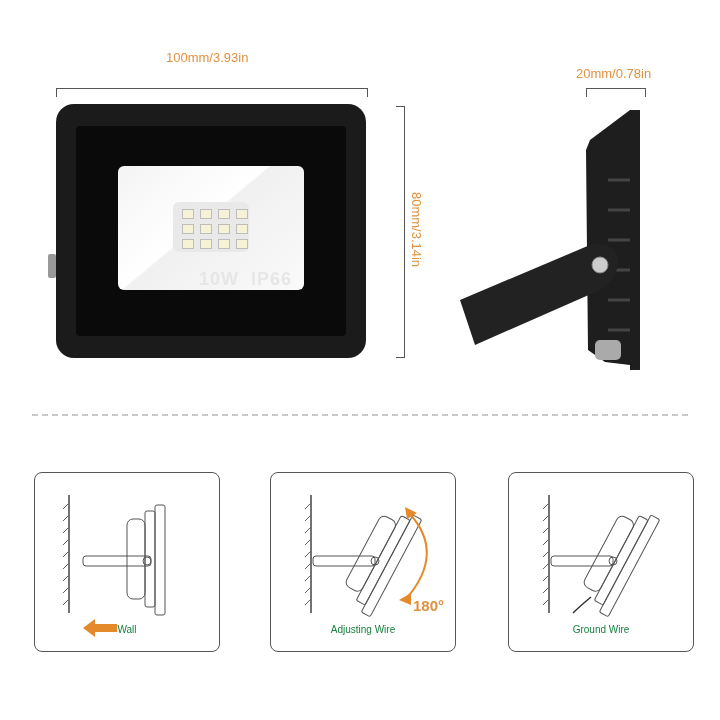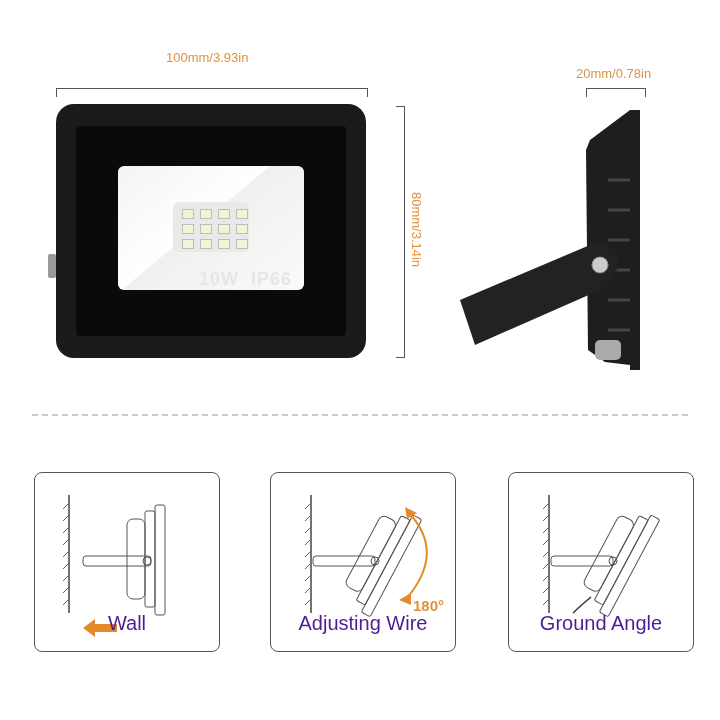--- a/index.html
+++ b/index.html
@@ -9,21 +9,21 @@
   .bracket-h{border:1.5px solid #555;border-bottom:none;height:8px;}
   .bracket-v{border:1.5px solid #555;border-left:none;width:8px;}
   .front{left:56px;top:104px;width:310px;height:254px;background:#1b1b1b;border-radius:18px;}
   .front-inner{position:absolute;left:20px;top:22px;width:270px;height:210px;background:#0a0a0a;border-radius:4px;}
   .panel{position:absolute;left:42px;top:40px;width:186px;height:124px;background:linear-gradient(140deg,#f4f4f4 0%,#ffffff 45%,#f0f0f0 46%,#fafafa 100%);border-radius:6px;}
   .chip{position:absolute;left:55px;top:36px;width:76px;height:50px;background:#e9e9ea;border-radius:6px;display:grid;grid-template-columns:repeat(4,12px);grid-template-rows:repeat(3,10px);gap:5px 6px;padding:7px 0 0 9px;box-sizing:border-box;}
   .led{background:#f6f2d6;border:1px solid #bdbdbd;}
   .spec{position:absolute;right:54px;bottom:46px;color:#e6e6e6;font-weight:bold;font-size:18px;letter-spacing:1px;}
   .divider{left:32px;top:414px;width:656px;border-top:2px dashed #c8c8c8;}
   .card{width:186px;height:180px;border:1.5px solid #555;border-radius:8px;top:472px;box-sizing:border-box;}
-  .card-label{position:absolute;left:0;right:0;bottom:16px;text-align:center;font-size:20px;color:#4c1d95;}
+  .card-label{position:absolute;left:0;right:0;bottom:16px;text-align:center;font-size:10px;color:#15803d;}
   .angle{color:#e0913f;font-weight:bold;font-size:15px;}
 </style>
 </head>
 <body>
 
 <div class="abs dim-label" style="left:166px;top:50px;">100mm/3.93in</div>
 <div class="abs bracket-h" style="left:56px;top:88px;width:310px;"></div>
 
 <div class="abs front">
   <div class="front-inner">
@@ -141,14 +141,14 @@
     </g>
     <g transform="rotate(28 105 88)" fill="none" stroke="#555">
       <rect x="116" y="30" width="10" height="110" rx="2"></rect>
       <rect x="106" y="36" width="10" height="96" rx="2"></rect>
       <rect x="88" y="44" width="18" height="80" rx="6"></rect>
     </g>
     <rect x="42" y="83" width="62" height="10" rx="3" fill="none" stroke="#555"></rect>
     <circle cx="104" cy="88" r="4" fill="none" stroke="#555"></circle>
     <path d="M82 124 Q70 134 64 140" fill="none" stroke="#333" stroke-width="1.5"></path>
   </svg>
-  <div class="card-label">Ground Angle</div>
+  <div class="card-label">Ground Wire</div>
 </div>
 
 </body></html>

